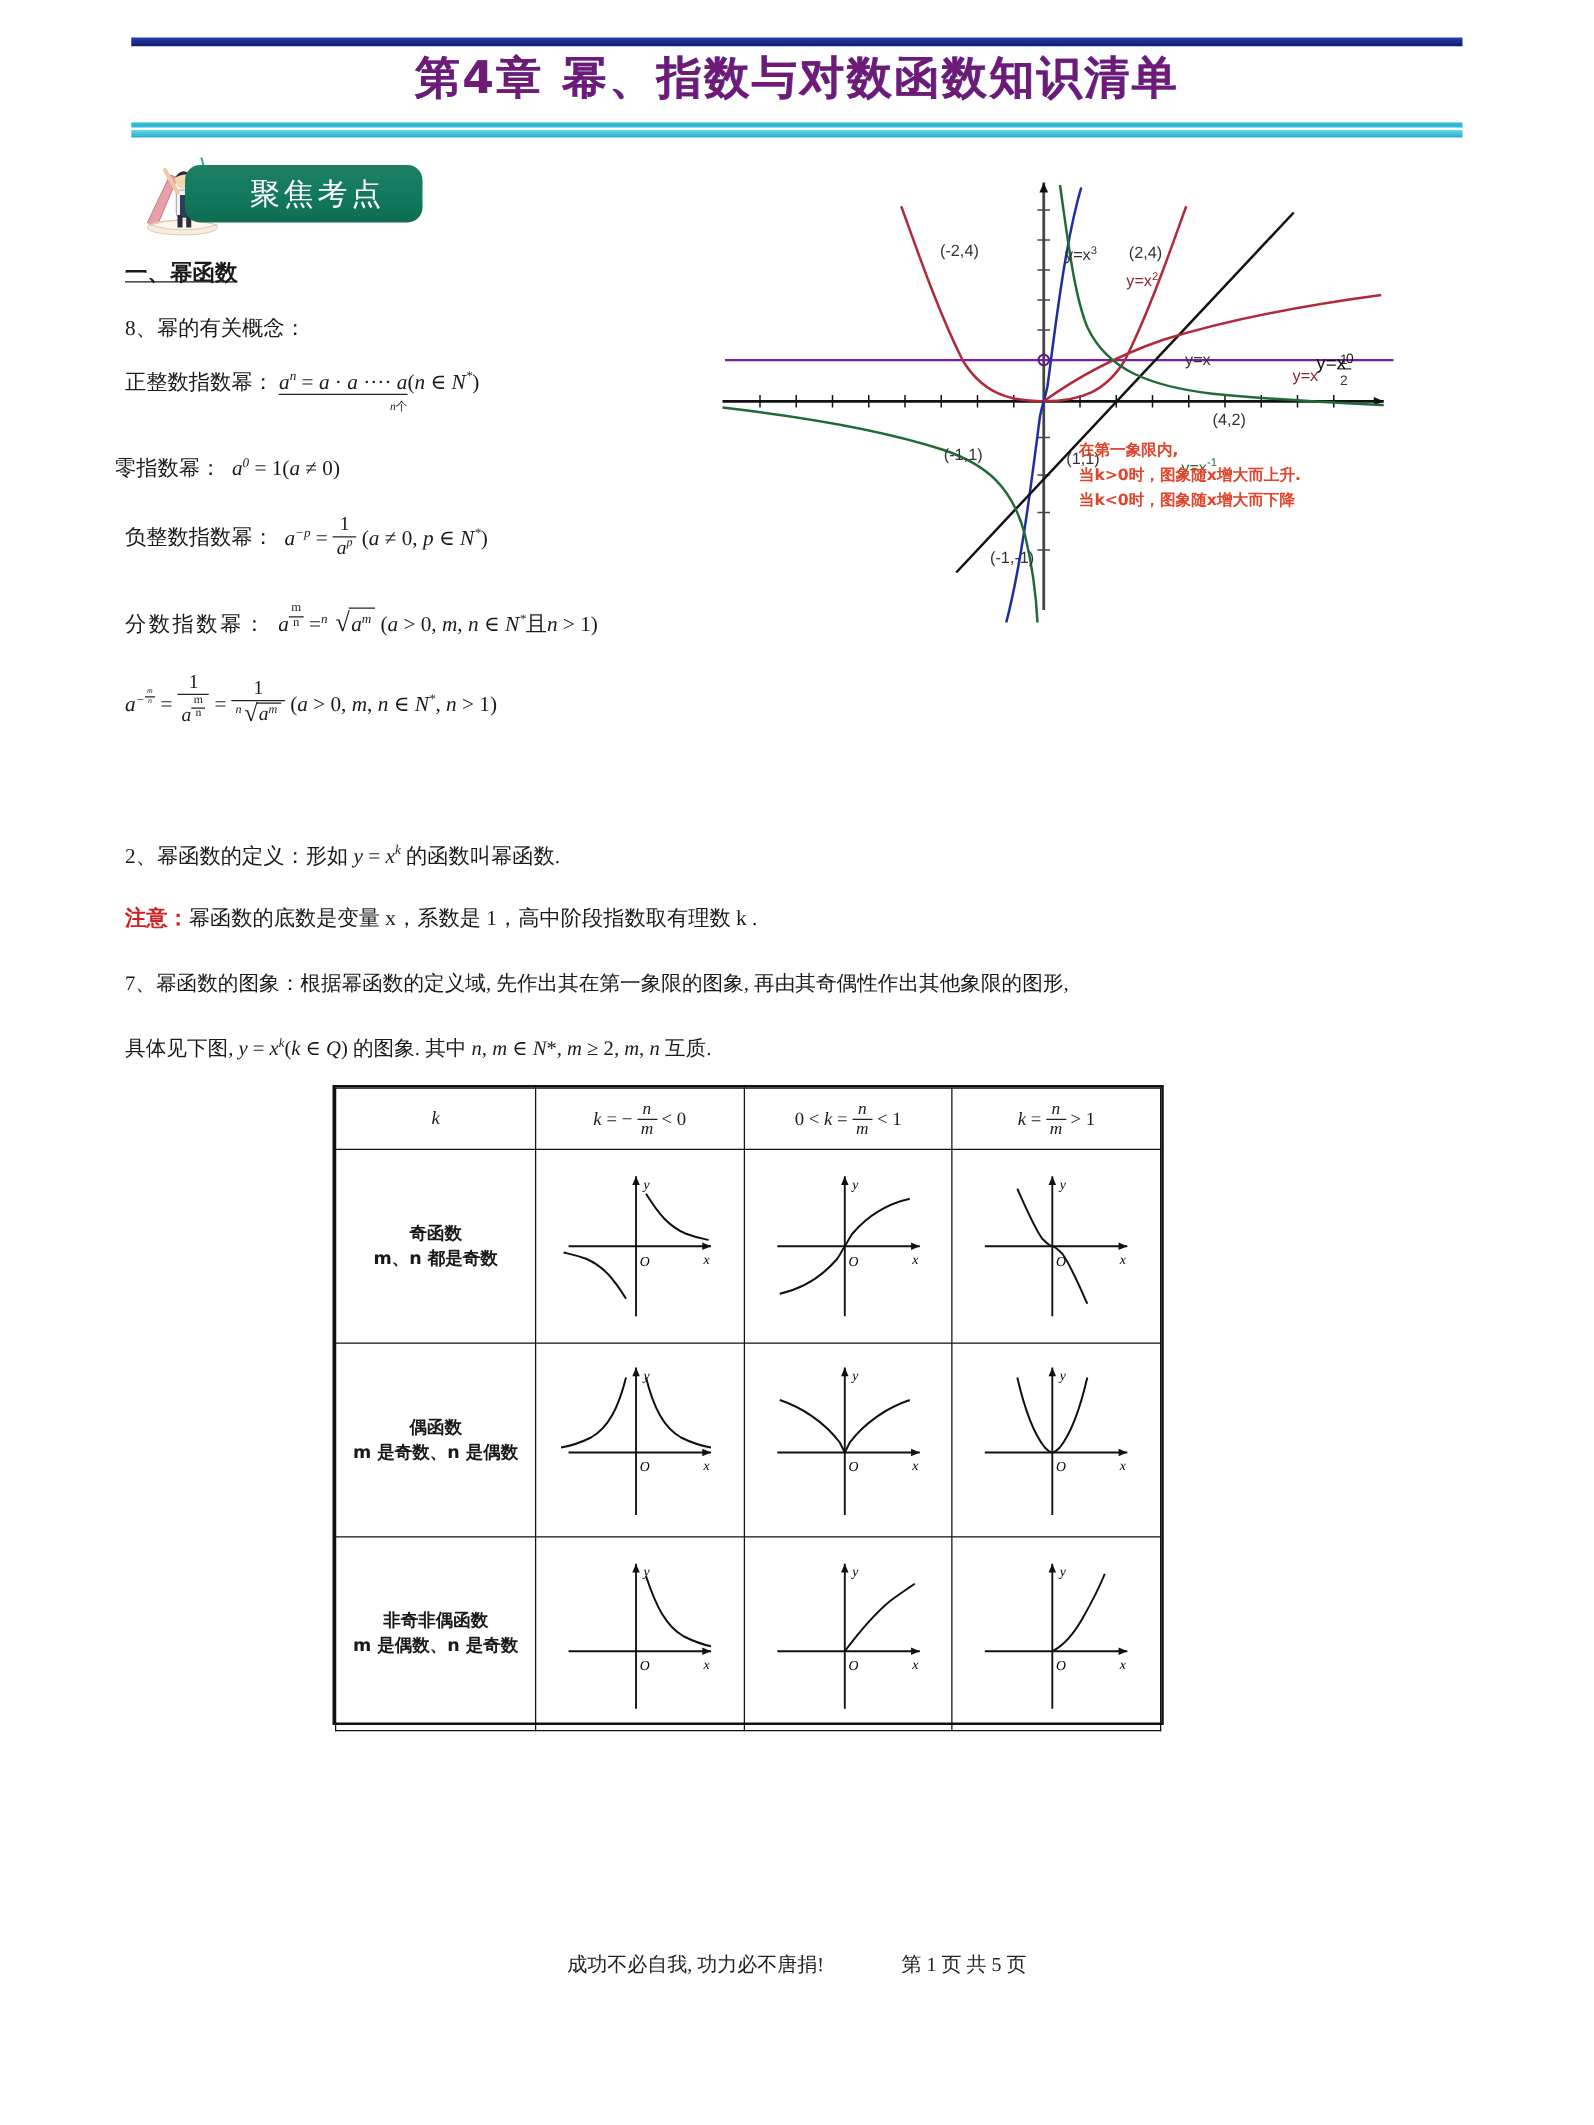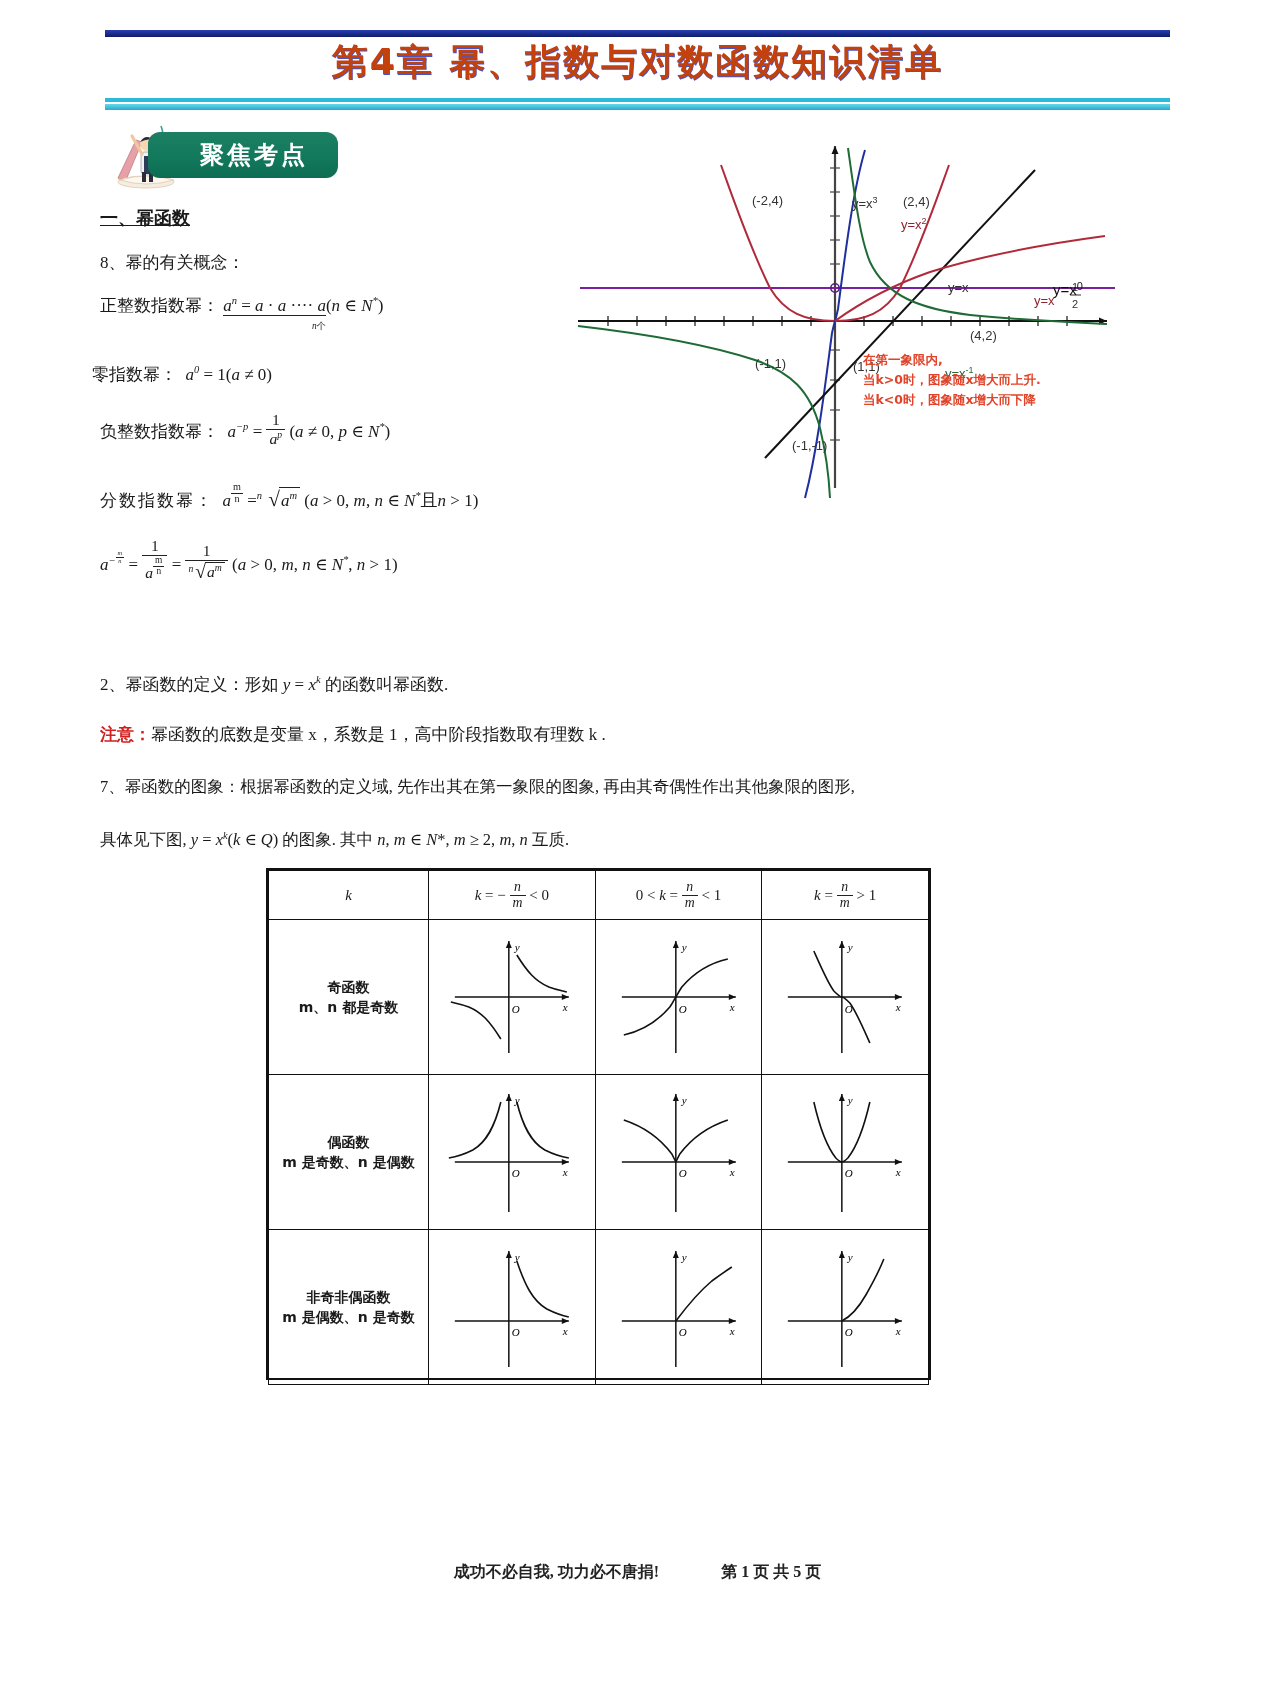--- a/index.html
+++ b/index.html
@@ -8,33 +8,33 @@
     font-family:"Liberation Serif","DejaVu Serif",serif;
     color:#1a1a1a;position:relative;overflow:hidden;
   }
   .page{position:relative;width:1275px;height:1700px;}
 
   
   .hdr-bar-top{position:absolute;left:105px;top:30px;width:1065px;height:7px;
     background:linear-gradient(180deg,#2a3fb0 0%,#1b2d8f 50%,#0d1c66 100%);}
   .hdr-title{position:absolute;left:0;top:38px;width:1275px;text-align:center;
     font-family:"DejaVu Sans","Liberation Sans",sans-serif;
-    font-size:36px;font-weight:bold;color:#c2410c;letter-spacing:2px;
+    font-size:36px;font-weight:bold;color:#701a75;letter-spacing:2px;
     text-shadow:0.5px 0.5px 0 #4455cc;}
   .hdr-bar-b1{position:absolute;left:105px;top:98px;width:1065px;height:4px;background:#2fb9d8;}
   .hdr-bar-b2{position:absolute;left:105px;top:104px;width:1065px;height:6px;
     background:linear-gradient(180deg,#63d9ea 0%,#2aa9c9 100%);}
 
   
   .badge-wrap{position:absolute;left:100px;top:120px;width:300px;height:70px;}
   .badge-plate{position:absolute;left:48px;top:12px;width:190px;height:46px;
     background:linear-gradient(180deg,#1d7f63 0%,#12795c 55%,#0d6c51 100%);
     border-radius:12px;}
   .badge-text{position:absolute;left:48px;top:12px;width:190px;height:46px;
-    line-height:46px;text-align:center;color:#fff;font-weight:bold;font-size:24px;
+    line-height:46px;text-align:center;color:#fff;font-weight:normal;font-size:24px;
     font-family:"DejaVu Sans","Liberation Sans",sans-serif;letter-spacing:3px;
     text-indent:22px;}
   .badge-fig{position:absolute;left:6px;top:0px;width:80px;height:70px;}
 
   
   .t{position:absolute;font-size:17px;line-height:1.5;white-space:nowrap;}
   .h2{font-weight:bold;font-size:18px;}
   .red{color:#d21f1f;font-weight:bold;text-align:center;}
   .mi{font-style:italic;font-family:"Liberation Serif","DejaVu Serif",serif;}
   .mm{font-family:"Liberation Serif","DejaVu Serif",serif;}
@@ -65,21 +65,21 @@
   .tbl tr.head td{height:44px;}
   .tbl td.rowlab{font-weight:bold;font-size:14px;line-height:1.45;
     font-family:"DejaVu Sans","Liberation Sans",sans-serif;}
   .tbl td.cell{height:150px;}
   .colk{width:155px;}
   .minicell{position:relative;width:100%;height:140px;}
 
   
   .footer{position:absolute;left:0;top:1562px;width:1275px;text-align:center;
     font-size:16px;color:#222;}
-  .footer span{display:inline-block;font-weight:bold;}
+  .footer span{display:inline-block;}
   .fsep{width:54px;}
 </style>
 </head>
 <body>
 
 <div class="page">
 
   <div class="hdr-bar-top"></div>
   <div class="hdr-title">第4章 幂、指数与对数函数知识清单</div>
   <div class="hdr-bar-b1"></div>

